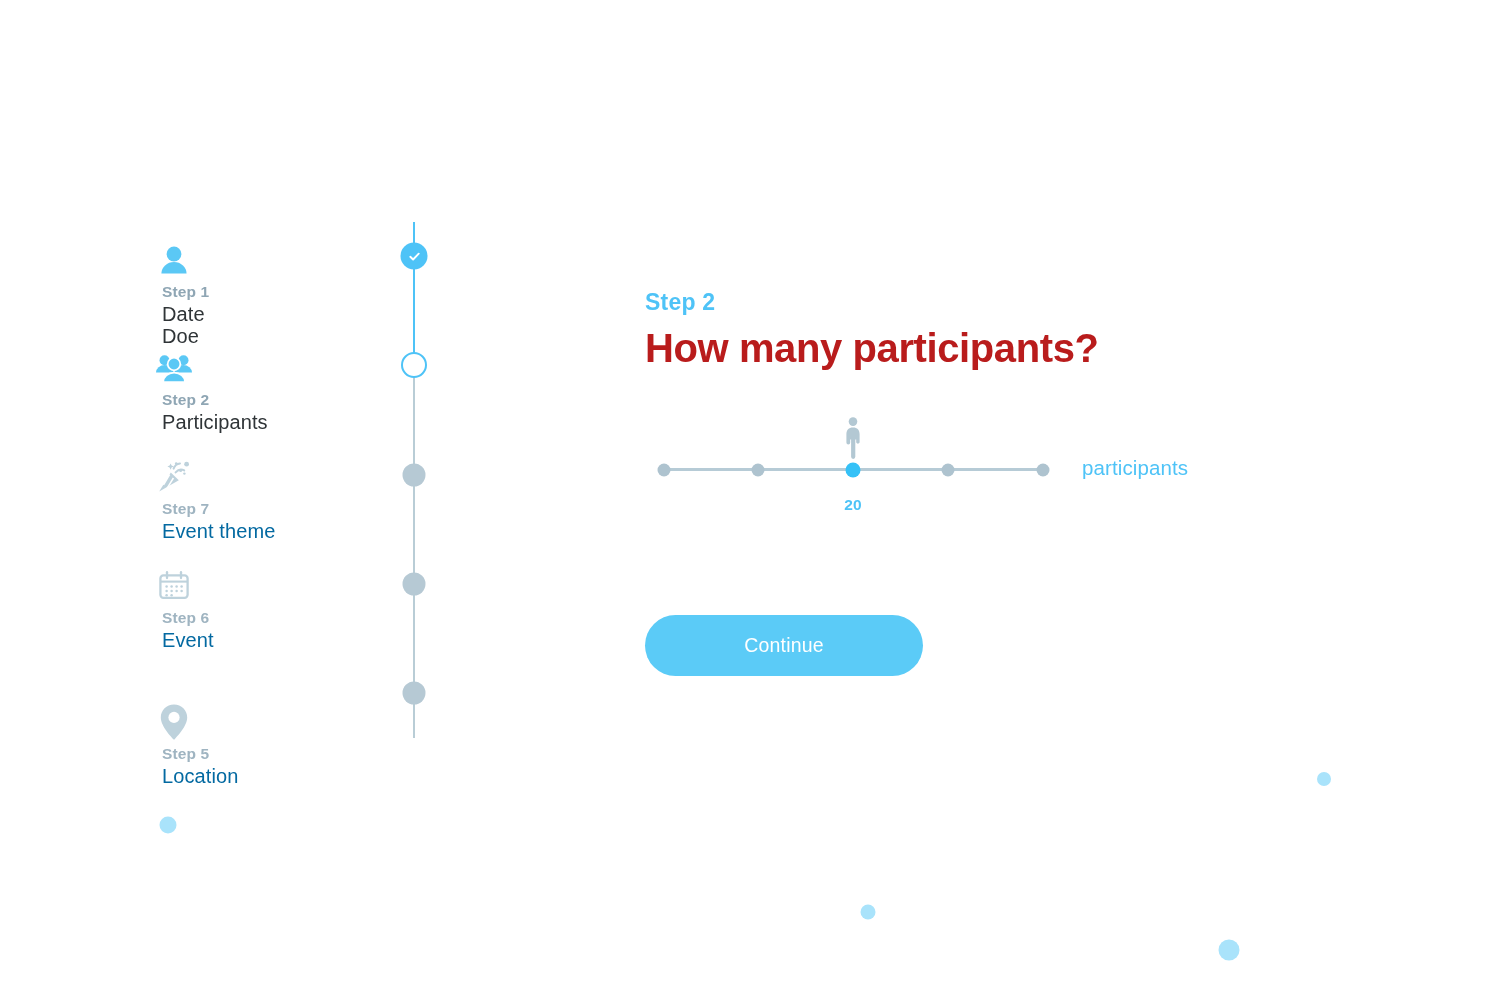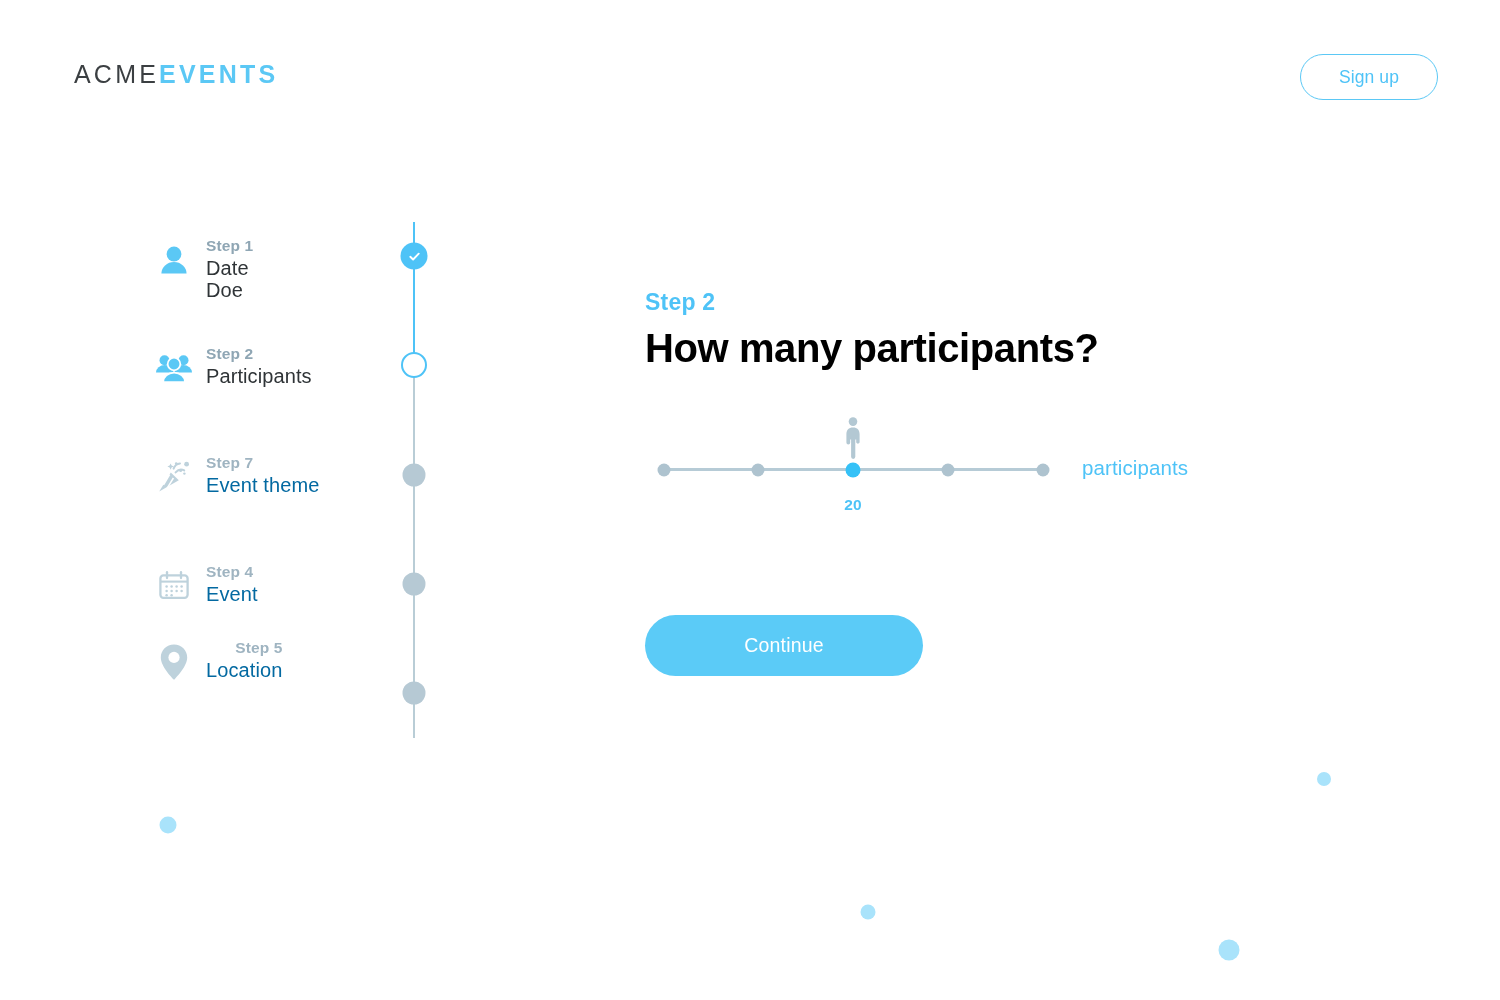--- a/index.html
+++ b/index.html
@@ -122,20 +122,21 @@
     width: 23px; height: 23px;
     background: #b6c9d4;
   }
 
   .step-row {
     position: absolute;
     left: 152px;
     display: flex;
     align-items: flex-start;
     gap: 0;
+    flex-direction: column;
   }
   .step-icon {
     width: 44px;
     height: 44px;
     flex: 0 0 44px;
     display: flex;
     align-items: center;
     justify-content: center;
     margin-top: 2px;
   }
@@ -182,21 +183,21 @@
     color: #4ec3f7;
     letter-spacing: .2px;
   }
 
   .main-title {
     position: absolute;
     left: 0;
     top: 326px;
     font-size: 40px;
     font-weight: 700;
-    color: #000000;
+    color: #b91c1c;
     letter-spacing: -0.4px;
     white-space: nowrap;
   }
 
   
   .slider {
     position: absolute;
     left: 19px;
     top: 468px;
     width: 400px;
@@ -278,26 +279,20 @@
     border-radius: 50%;
     background: #a9e3fb;
     transform: translate(-50%, -50%);
   }
 </style>
 </head>
 <body>
 
 <div class="page">
 
-  <div class="header">
-    <div class="logo">
-      <span class="logo-acme">ACME</span><span class="logo-events">EVENTS</span>
-    </div>
-    <button class="signup-btn">Sign up</button>
-  </div>
 
   <div class="stepper">
 
     <div class="timeline-line-active"></div>
     <div class="timeline-line-inactive"></div>
 
     <div class="node node-done" style="top:256px;">
       <svg width="14" height="14" viewBox="0 0 14 14">
         <path d="M2.8 7.3 L5.6 10 L11.2 4.2" fill="none" stroke="#ffffff" stroke-width="1.9" stroke-linecap="round" stroke-linejoin="round"></path>
       </svg>
@@ -374,26 +369,26 @@
             <circle cx="9.6" cy="22" r="1.25"></circle>
               <circle cx="14.6" cy="22" r="1.25"></circle>
             <circle cx="19.6" cy="22" r="1.25"></circle>
               <circle cx="24.6" cy="22" r="1.25"></circle>
             <circle cx="9.6" cy="26.2" r="1.25"></circle>
               <circle cx="14.6" cy="26.2" r="1.25"></circle>
           </g>
         </svg>
       </span>
       <span class="step-text">
-        <span class="step-kicker">Step 4</span>
+        <span class="step-kicker">Step 6</span>
         <span class="step-name">Event</span>
       </span>
     </div>
 
-    <div class="step-row is-todo" style="top:638px;text-align:right;">
+    <div class="step-row is-todo" style="top:698px;">
       <span class="step-icon">
         <svg width="30" height="38" viewBox="0 0 30 38">
           <path d="M15 1.6 C7.5 1.6 1.8 7.4 1.8 14.6 C1.8 23 12 33.8 14.1 36 a1.2 1.2 0 0 0 1.8 0 C18 33.8 28.2 23 28.2 14.6 C28.2 7.4 22.5 1.6 15 1.6 Z" fill="#bed2dc"></path>
           <circle cx="15" cy="14.4" r="5.6" fill="#ffffff"></circle>
         </svg>
       </span>
       <span class="step-text">
         <span class="step-kicker">Step 5</span>
         <span class="step-name">Location</span>
       </span>

